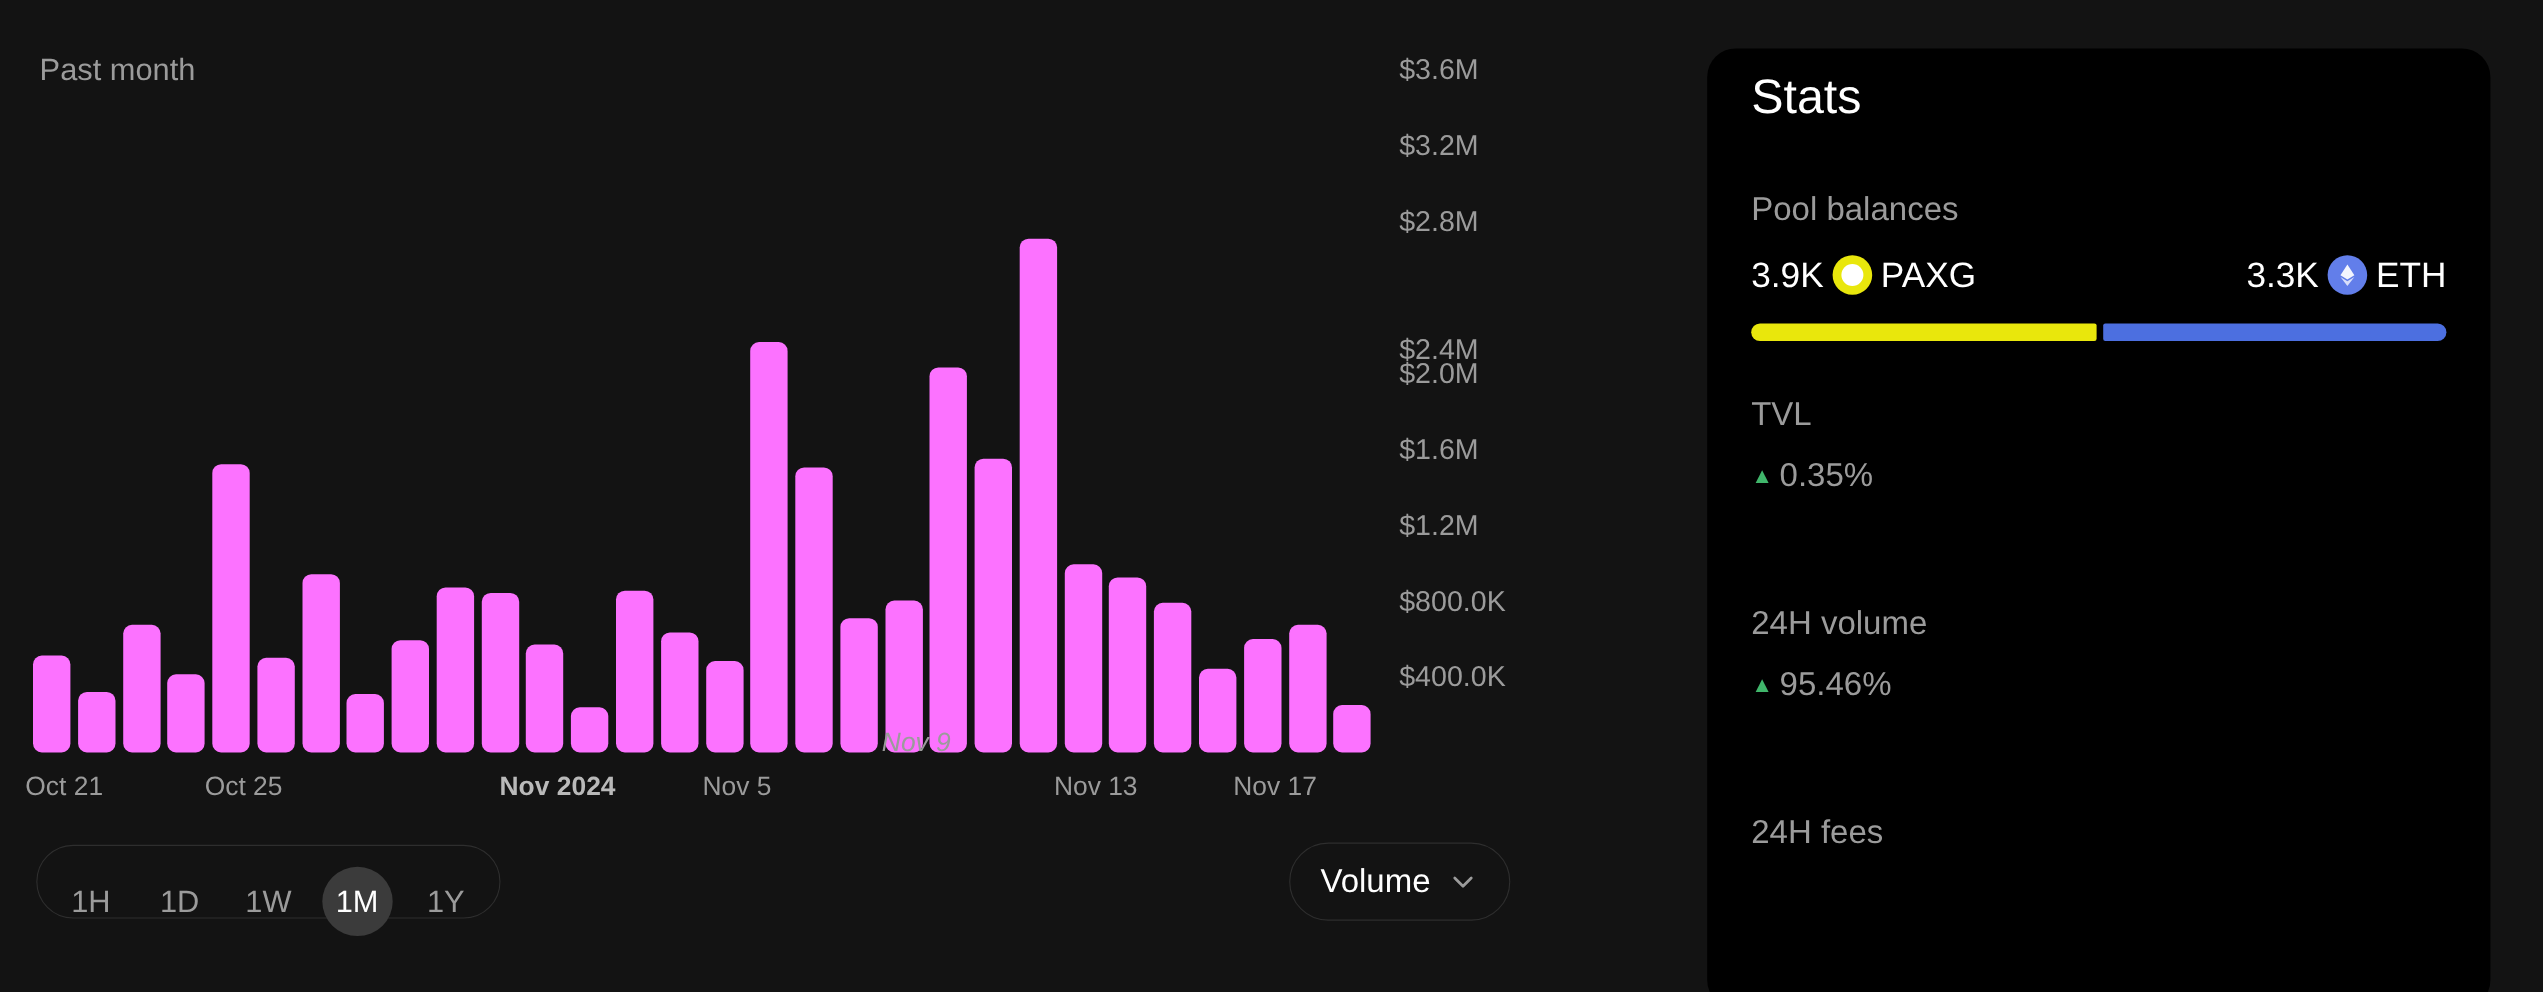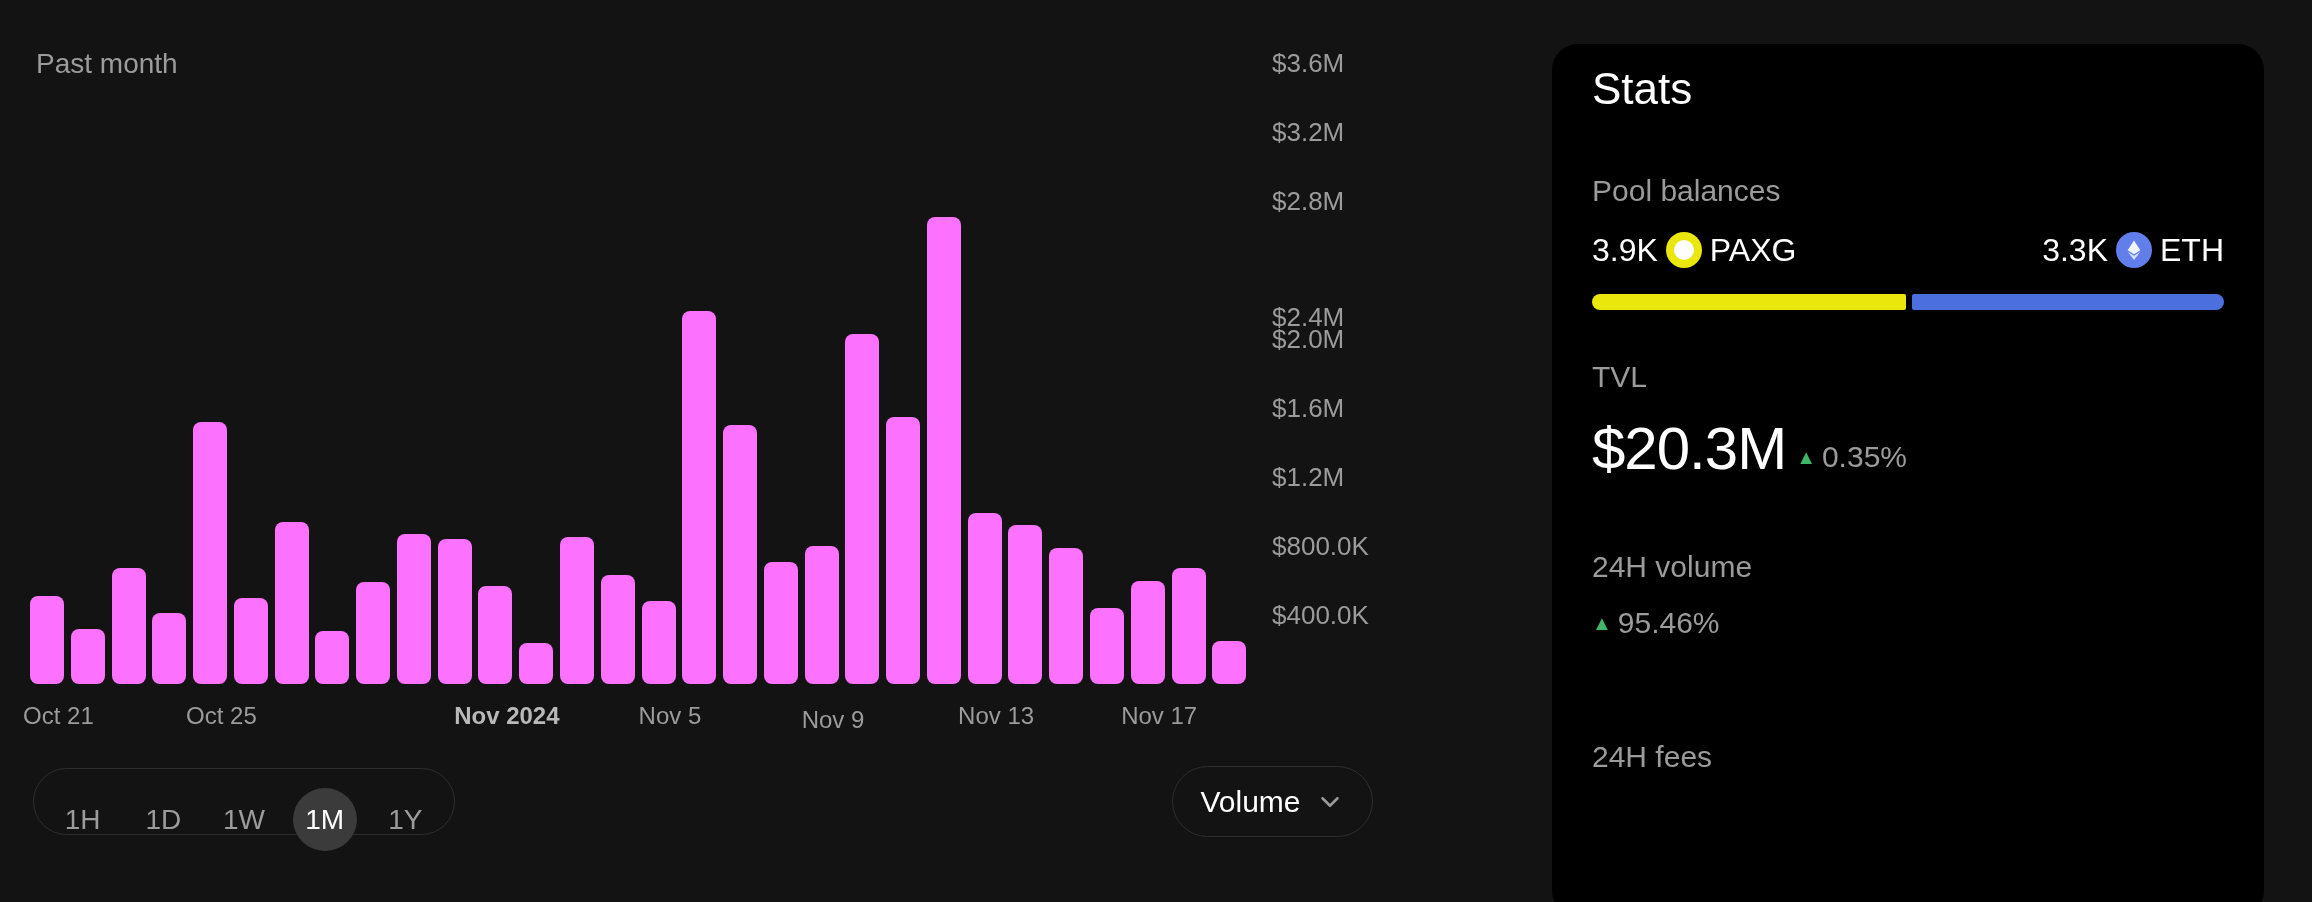--- a/index.html
+++ b/index.html
@@ -118,21 +118,21 @@
     <div class="ytick" style="top: 392px;">$1.6M</div>
     <div class="ytick" style="top: 461px;">$1.2M</div>
     <div class="ytick" style="top: 530px;">$800.0K</div>
     <div class="ytick" style="top: 599px;">$400.0K</div>
   </div>
 <div id="xticks">
     <div class="xtick" style="left: 58.385px; top: 700px;">Oct 21</div>
     <div class="xtick" style="left: 221.465px; top: 700px;">Oct 25</div>
     <div class="xtick bold" style="left: 506.855px; top: 700px;">Nov 2024</div>
     <div class="xtick" style="left: 669.935px; top: 700px;">Nov 5</div>
-    <div class="xtick" style="left: 833.015px; top: 704px;">Nov 9</div>
+    <div class="xtick" style="left: 833.015px; top: 660px; font-style: italic;">Nov 9</div>
     <div class="xtick" style="left: 996.095px; top: 700px;">Nov 13</div>
     <div class="xtick" style="left: 1159.17px; top: 700px;">Nov 17</div>
   </div>
 
 <div class="time-pill" id="time-pill">
     <div class="time-btn">1H</div>
     <div class="time-btn">1D</div>
     <div class="time-btn">1W</div>
     <div class="time-btn selected">1M</div>
     <div class="time-btn">1Y</div>
@@ -170,21 +170,20 @@
     </div>
   </div>
 
   <div class="balance-bar">
     <div class="seg0" id="bal-seg0" style="width: 314px;"></div>
     <div class="seg1"></div>
   </div>
 
   <div class="sec-label" style="top:316px;">TVL</div>
   <div class="stat-value-row" style="top:372px;">
-    <span class="stat-value">$20.3M</span>
     <span class="delta">
       <span class="up-triangle"></span>
       <span class="delta-text">0.35%</span>
     </span>
   </div>
 
   <div class="sec-label" style="top:506px;">24H volume</div>
   <div class="stat-value-row" style="top:562px;">
     <span class="delta">
       <span class="up-triangle"></span>

